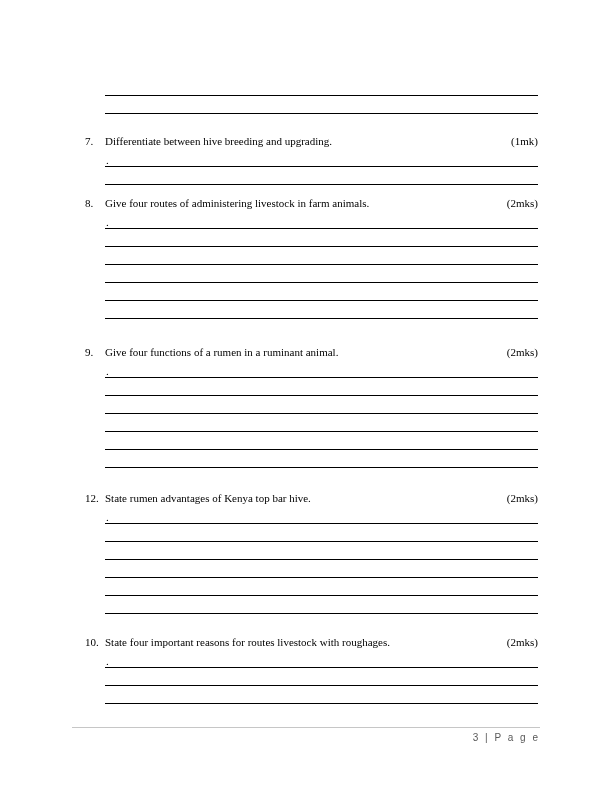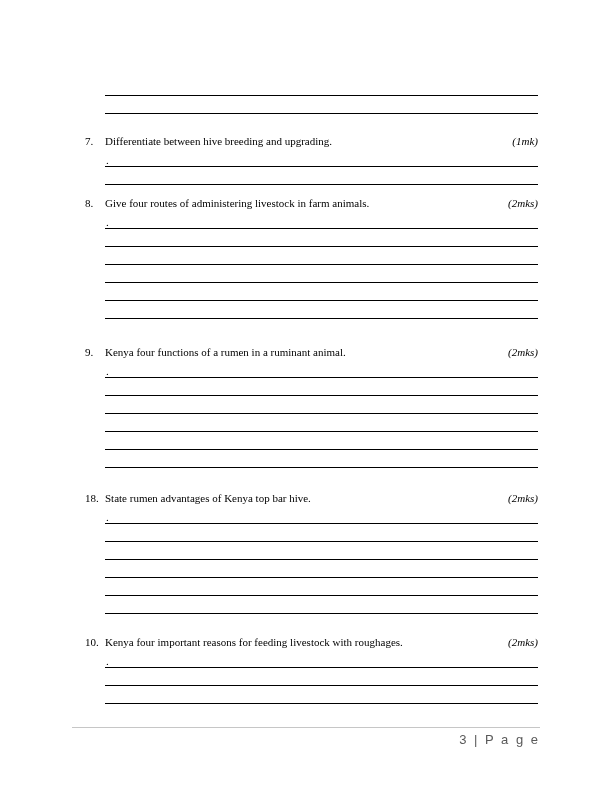--- a/index.html
+++ b/index.html
@@ -46,21 +46,20 @@
   .q-num {
     flex: 0 0 20px;
     width: 20px;
   }
   .q-text {
     flex: 1 1 auto;
   }
   .q-marks {
     flex: 0 0 auto;
     text-align: left;
-    font-style: italic;
   }
   
   .q-0 { margin-top: 21px; }
   .q-1 { margin-top: 12px; }
   .q-2 { margin-top: 27px; }
   .q-3 { margin-top: 24px; }
   .q-4 { margin-top: 22px; }
   .answer-lines {
     margin-top: 2px;
   }
@@ -72,21 +71,21 @@
     top: 727px;
   }
   .footer-rule {
     height: 0;
     border-top: 1px solid #c6c6c6;
   }
   .page-number {
     margin-top: 4px;
     text-align: right;
     font-family: "Liberation Sans", sans-serif;
-    font-size: 13px;
+    font-size: 10px;
     letter-spacing: 2px;
     color: #595959;
   }
 </style>
 </head>
 <body>
 
 <div class="page">
   <div class="content">
 
@@ -124,57 +123,57 @@
             <div class="ans-line"></div>
             <div class="ans-line"></div>
             <div class="ans-line"></div>
             <div class="ans-line"></div>
           </div>
   </div>
 
   <div class="q-block q-2">
     <div class="q-row">
       <span class="q-num">9.</span>
-      <span class="q-text">Kenya four functions of a rumen in a ruminant animal.</span>
+      <span class="q-text">Give four functions of a rumen in a ruminant animal.</span>
       <span class="q-marks">(2mks)</span>
     </div>
     <div class="answer-lines">
             <div class="ans-line">
               <span class="ans-dot">.</span>
             </div>
             <div class="ans-line"></div>
             <div class="ans-line"></div>
             <div class="ans-line"></div>
             <div class="ans-line"></div>
             <div class="ans-line"></div>
           </div>
   </div>
 
   <div class="q-block q-3">
     <div class="q-row">
-      <span class="q-num">18.</span>
+      <span class="q-num">12.</span>
       <span class="q-text">State rumen advantages of Kenya top bar hive.</span>
       <span class="q-marks">(2mks)</span>
     </div>
     <div class="answer-lines">
             <div class="ans-line">
               <span class="ans-dot">.</span>
             </div>
             <div class="ans-line"></div>
             <div class="ans-line"></div>
             <div class="ans-line"></div>
             <div class="ans-line"></div>
             <div class="ans-line"></div>
           </div>
   </div>
 
   <div class="q-block q-4">
     <div class="q-row">
       <span class="q-num">10.</span>
-      <span class="q-text">Kenya four important reasons for feeding livestock with roughages.</span>
+      <span class="q-text">State four important reasons for routes livestock with roughages.</span>
       <span class="q-marks">(2mks)</span>
     </div>
     <div class="answer-lines">
             <div class="ans-line">
               <span class="ans-dot">.</span>
             </div>
             <div class="ans-line"></div>
             <div class="ans-line"></div>
           </div>
   </div>

